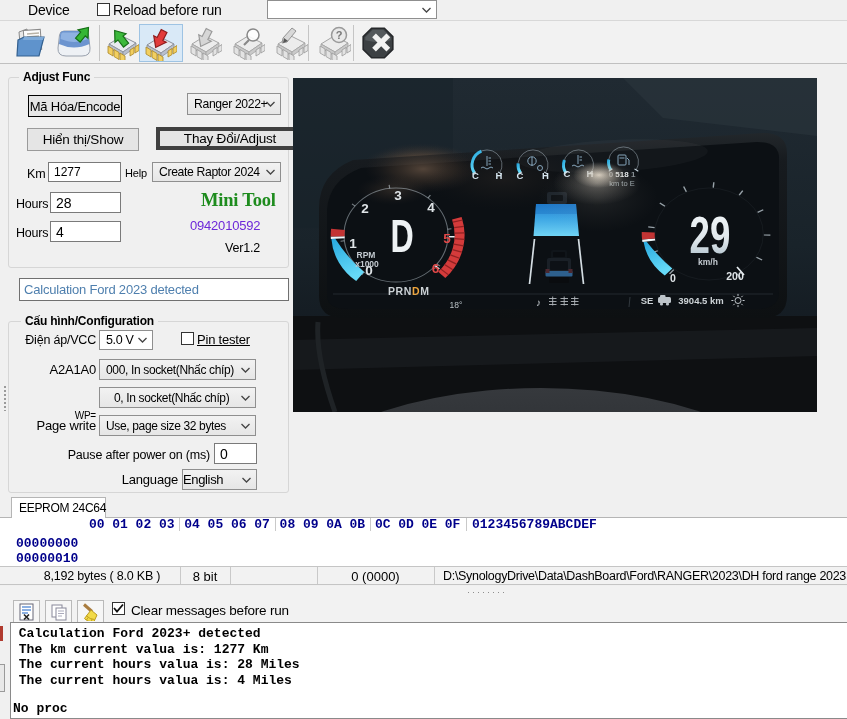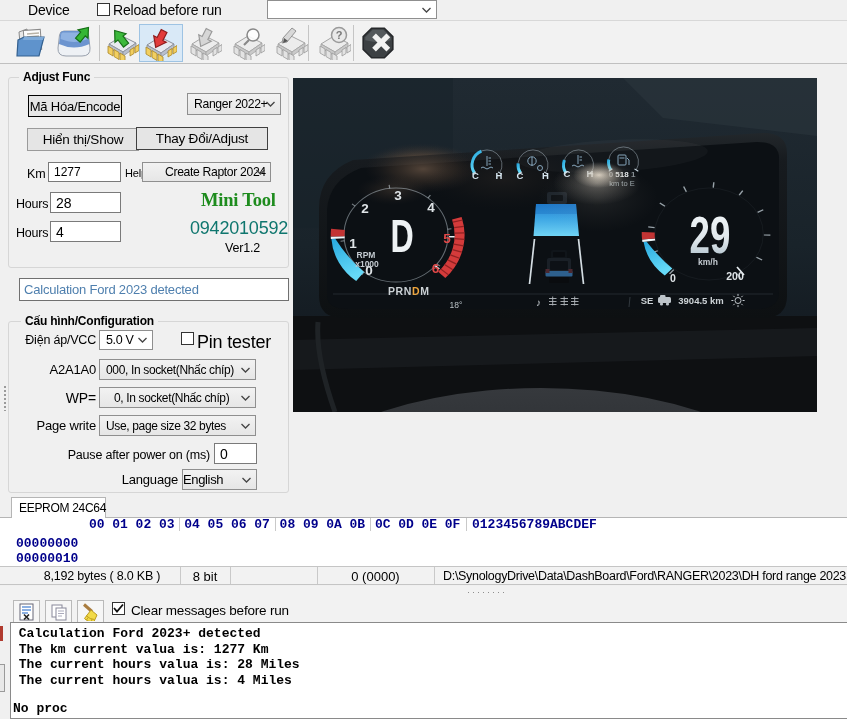--- a/index.html
+++ b/index.html
@@ -148,51 +148,51 @@
     </svg>
   </div>
 <fieldset style="position:absolute;left:8px;top:70px;width:281px;height:198px;border:1px solid #d6d6d6;border-radius:3px">
     <legend style="margin-left:10px;padding:0 4px;font-size:12px;font-weight:bold;letter-spacing:-0.2px">Adjust Func</legend>
   </fieldset>
 <div style="position:absolute;left:28px;top:95px;width:94px;height:22px;background:#e5e5e5;border:1px solid #000000;font-size:13px;display:flex;align-items:center;justify-content:center;letter-spacing:-0.2px">Mã Hóa/Encode</div>
 <div style="position:absolute;left:187px;top:93px;width:94px;height:22px;background:linear-gradient(#f2f2f2,#e6e6e6);border:1px solid #8f8f8f;font-size:12.2px;display:flex;align-items:center;padding-left:6px;letter-spacing:-0.35px;white-space:nowrap">Ranger 2022+<svg width="11" height="8" viewBox="0 0 11 8" style="position:absolute;right:4px;top:50%;margin-top:-4px">
       <polyline points="1.5,2 5.5,6 9.5,2" fill="none" stroke="#444" stroke-width="1.3"></polyline>
     </svg></div>
 <div style="position:absolute;left:27px;top:128px;width:112px;height:23px;background:#e5e5e5;border:1px solid #9a9a9a;font-size:13.5px;display:flex;align-items:center;justify-content:center;letter-spacing:-0.2px">Hiển thị/Show</div>
-<div style="position:absolute;left:136px;top:127px;width:132px;height:23px;background:#e5e5e5;border:1px solid #404040;font-size:13.5px;display:flex;align-items:center;justify-content:center;letter-spacing:-0.2px">Thay Đổi/Adjust</div>
+<div style="position:absolute;left:156px;top:127px;width:148px;height:23px;background:#e5e5e5;border:4px solid #404040;font-size:13.5px;display:flex;align-items:center;justify-content:center;letter-spacing:-0.2px">Thay Đổi/Adjust</div>
 <div style="position:absolute;left:27px;top:167px;font-size:12.5px;white-space:nowrap;letter-spacing:-0.2px;">Km</div>
 <div style="position:absolute;left:48px;top:162px;width:73px;height:20px;background:#fff;border:1px solid #7a7a7a;font-size:12px;display:flex;align-items:center;padding-left:5px">1277</div>
 <div style="position:absolute;left:125px;top:167px;font-size:11px;white-space:nowrap;letter-spacing:-0.2px;">Help</div>
-<div style="position:absolute;left:142px;top:162px;width:129px;height:20px;background:linear-gradient(#f2f2f2,#e6e6e6);border:1px solid #8f8f8f;font-size:12.2px;display:flex;align-items:center;padding-left:22px;letter-spacing:-0.35px;white-space:nowrap">Create Raptor 2024<svg width="11" height="8" viewBox="0 0 11 8" style="position:absolute;right:4px;top:50%;margin-top:-4px">
+<div style="position:absolute;left:152px;top:162px;width:129px;height:20px;background:linear-gradient(#f2f2f2,#e6e6e6);border:1px solid #8f8f8f;font-size:12.2px;display:flex;align-items:center;padding-left:6px;letter-spacing:-0.35px;white-space:nowrap">Create Raptor 2024<svg width="11" height="8" viewBox="0 0 11 8" style="position:absolute;right:4px;top:50%;margin-top:-4px">
       <polyline points="1.5,2 5.5,6 9.5,2" fill="none" stroke="#444" stroke-width="1.3"></polyline>
     </svg></div>
 <div style="position:absolute;left:16px;top:197px;font-size:12.5px;white-space:nowrap;letter-spacing:-0.2px;">Hours</div>
 <div style="position:absolute;left:50px;top:192px;width:71px;height:21px;background:#fff;border:1px solid #7a7a7a;font-size:14px;display:flex;align-items:center;padding-left:5px">28</div>
 <div style="position:absolute;left:201px;top:190px;font-size:18.5px;white-space:nowrap;letter-spacing:-0.2px;font-family:'Liberation Serif',serif;font-weight:bold;color:#1e8c1e">Mini Tool</div>
 <div style="position:absolute;left:16px;top:226px;font-size:12.5px;white-space:nowrap;letter-spacing:-0.2px;">Hours</div>
 <div style="position:absolute;left:50px;top:221px;width:71px;height:21px;background:#fff;border:1px solid #7a7a7a;font-size:14px;display:flex;align-items:center;padding-left:5px">4</div>
-<div style="position:absolute;left:190px;top:218px;font-size:18px;white-space:nowrap;letter-spacing:-0.2px;color:#0f766e">0942010592</div>
+<div style="position:absolute;left:190px;top:218px;font-size:13px;white-space:nowrap;letter-spacing:-0.2px;color:#6d28d9">0942010592</div>
 <div style="position:absolute;left:225px;top:241px;font-size:12.5px;white-space:nowrap;letter-spacing:-0.2px;">Ver1.2</div>
 <div style="position:absolute;left:19px;top:278px;width:270px;height:23px;background:#fff;border:1px solid #707070;font-size:13px;color:#4e7fae;display:flex;align-items:center;padding-left:4px;letter-spacing:-0.2px">Calculation Ford 2023 detected</div>
 <fieldset style="position:absolute;left:8px;top:314px;width:281px;height:179px;border:1px solid #d6d6d6;border-radius:3px">
     <legend style="margin-left:12px;padding:0 4px;font-size:12px;font-weight:bold;letter-spacing:-0.2px">Cấu hình/Configuration</legend>
   </fieldset>
 <div style="position:absolute;right:751px;top:333px;font-size:12.5px;white-space:nowrap;letter-spacing:-0.2px;">Điện áp/VCC</div>
 <div style="position:absolute;left:99px;top:330px;width:54px;height:20px;background:#fff;border:1px solid #8f8f8f;font-size:12.5px;display:flex;align-items:center;padding-left:6px;letter-spacing:-0.35px;white-space:nowrap">5.0 V<svg width="11" height="8" viewBox="0 0 11 8" style="position:absolute;right:4px;top:50%;margin-top:-4px">
       <polyline points="1.5,2 5.5,6 9.5,2" fill="none" stroke="#444" stroke-width="1.3"></polyline>
     </svg></div>
 <div style="position:absolute;left:181px;top:332px;width:13px;height:13px;background:#fff;border:1px solid #333">
     <svg width="13" height="13" viewBox="0 0 13 13" style="position:absolute;left:-1px;top:-1px"></svg>
   </div>
-<div style="position:absolute;left:197px;top:332px;font-size:18px;white-space:nowrap;letter-spacing:-0.2px;">Pin tester</div>
+<div style="position:absolute;left:197px;top:332px;font-size:13px;white-space:nowrap;letter-spacing:-0.2px;text-decoration:underline;">Pin tester</div>
 <div style="position:absolute;right:751px;top:362px;font-size:13px;white-space:nowrap;letter-spacing:-0.2px;margin-left:32px;">A2A1A0</div>
 <div style="position:absolute;left:99px;top:359px;width:157px;height:21px;background:linear-gradient(#f2f2f2,#e6e6e6);border:1px solid #8f8f8f;font-size:12px;display:flex;align-items:center;padding-left:6px;letter-spacing:-0.35px;white-space:nowrap">000, In socket(Nhấc chíp)<svg width="11" height="8" viewBox="0 0 11 8" style="position:absolute;right:4px;top:50%;margin-top:-4px">
       <polyline points="1.5,2 5.5,6 9.5,2" fill="none" stroke="#444" stroke-width="1.3"></polyline>
     </svg></div>
-<div style="position:absolute;right:751px;top:390px;font-size:14px;white-space:nowrap;letter-spacing:-0.2px;">WP=</div>
+<div style="position:absolute;right:751px;top:410px;font-size:10px;white-space:nowrap;letter-spacing:-0.2px;">WP=</div>
 <div style="position:absolute;left:99px;top:387px;width:157px;height:21px;background:linear-gradient(#f2f2f2,#e6e6e6);border:1px solid #8f8f8f;font-size:12px;display:flex;align-items:center;padding-left:14px;letter-spacing:-0.35px;white-space:nowrap">0, In socket(Nhấc chíp)<svg width="11" height="8" viewBox="0 0 11 8" style="position:absolute;right:4px;top:50%;margin-top:-4px">
       <polyline points="1.5,2 5.5,6 9.5,2" fill="none" stroke="#444" stroke-width="1.3"></polyline>
     </svg></div>
 <div style="position:absolute;right:751px;top:418px;font-size:13px;white-space:nowrap;letter-spacing:-0.2px;">Page write</div>
 <div style="position:absolute;left:99px;top:415px;width:157px;height:21px;background:linear-gradient(#f2f2f2,#e6e6e6);border:1px solid #8f8f8f;font-size:12px;display:flex;align-items:center;padding-left:6px;letter-spacing:-0.35px;white-space:nowrap">Use, page size 32 bytes<svg width="11" height="8" viewBox="0 0 11 8" style="position:absolute;right:4px;top:50%;margin-top:-4px">
       <polyline points="1.5,2 5.5,6 9.5,2" fill="none" stroke="#444" stroke-width="1.3"></polyline>
     </svg></div>
 <div style="position:absolute;right:637px;top:448px;font-size:12.5px;white-space:nowrap;letter-spacing:-0.2px;margin-left:48px;">Pause after power on (ms)</div>
 <div style="position:absolute;left:214px;top:443px;width:43px;height:21px;background:#fff;border:1px solid #7a7a7a;font-size:14px;display:flex;align-items:center;padding-left:5px">0</div>
 <div style="position:absolute;right:669px;top:472px;font-size:13px;white-space:nowrap;letter-spacing:-0.2px;">Language</div>

